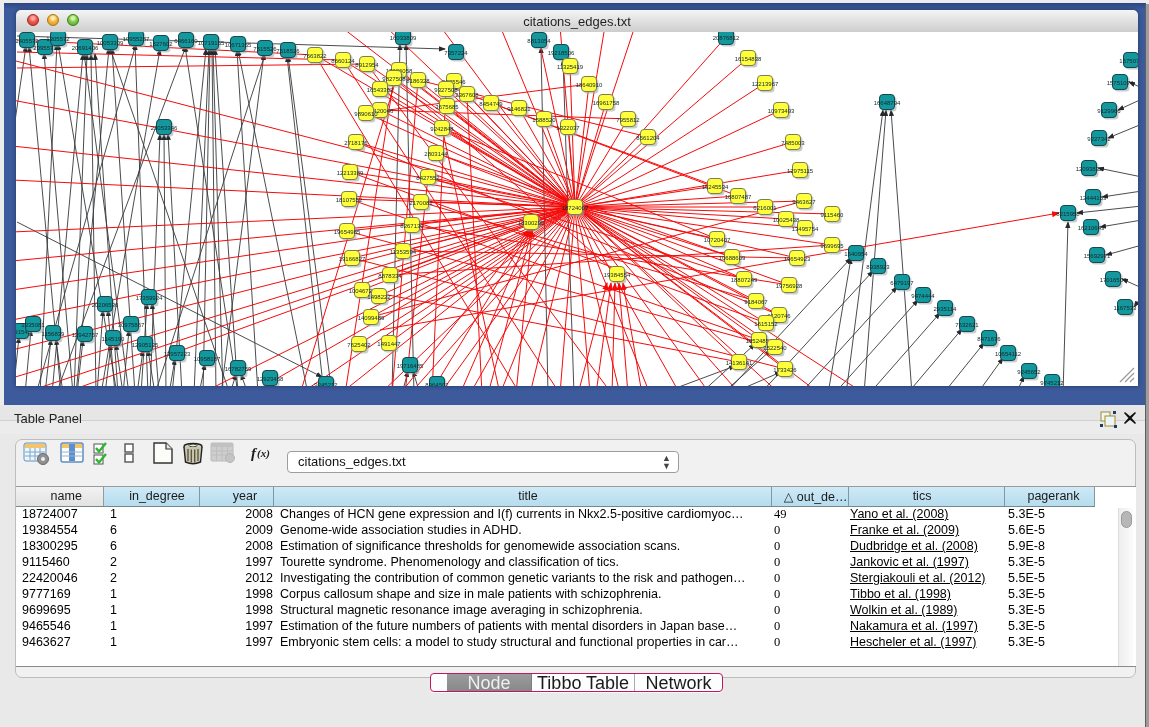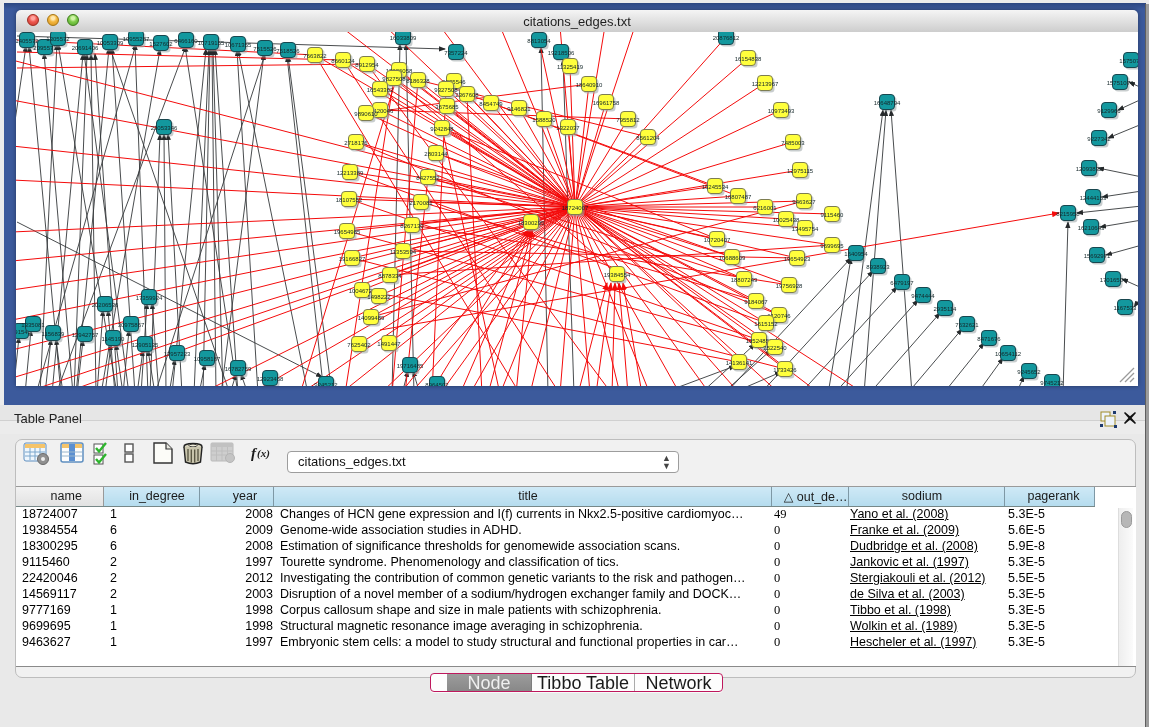--- a/index.html
+++ b/index.html
@@ -753,21 +753,21 @@
             <col style="width:156px">
             <col style="width:90px">
           </colgroup>
       <tbody>
             <tr>
               <th class="first" style="padding-left:14px">name</th>
               <th style="padding-left:12px">in_degree</th>
               <th style="padding-left:18px">year</th>
               <th style="padding-left:12px">title</th>
               <th style="text-align:right;padding-left:5px">△ out_de…</th>
-              <th style="padding-right:8px">sodium</th>
+              <th style="padding-right:8px">tics</th>
               <th style="padding-left:9px">pagerank</th>
             </tr>
       <tr>
               <td class="c1">18724007</td>
               <td class="c2">1</td>
               <td class="c3">2008</td>
               <td class="c4">Changes of HCN gene expression and I(f) currents in Nkx2.5-positive cardiomyoc…</td>
               <td class="c5">49</td>
               <td class="c6">Yano et al. (2008)</td>
               <td class="c7">5.3E-5</td>
@@ -802,44 +802,44 @@
 <tr>
               <td class="c1">22420046</td>
               <td class="c2">2</td>
               <td class="c3">2012</td>
               <td class="c4">Investigating the contribution of common genetic variants to the risk and pathogen…</td>
               <td class="c5">0</td>
               <td class="c6">Stergiakouli et al. (2012)</td>
               <td class="c7">5.5E-5</td>
             </tr>
 <tr>
-              <td class="c1">14569117</td>
-              <td class="c2">2</td>
-              <td class="c3">2003</td>
-              <td class="c4">Disruption of a novel member of a sodium/hydrogen exchanger family and DOCK…</td>
-              <td class="c5">0</td>
-              <td class="c6">de Silva et al. (2003)</td>
-              <td class="c7">5.3E-5</td>
-            </tr>
-<tr>
               <td class="c1">9777169</td>
               <td class="c2">1</td>
               <td class="c3">1998</td>
               <td class="c4">Corpus callosum shape and size in male patients with schizophrenia.</td>
               <td class="c5">0</td>
               <td class="c6">Tibbo et al. (1998)</td>
               <td class="c7">5.3E-5</td>
             </tr>
 <tr>
               <td class="c1">9699695</td>
               <td class="c2">1</td>
               <td class="c3">1998</td>
               <td class="c4">Structural magnetic resonance image averaging in schizophrenia.</td>
               <td class="c5">0</td>
               <td class="c6">Wolkin et al. (1989)</td>
+              <td class="c7">5.3E-5</td>
+            </tr>
+<tr>
+              <td class="c1">9465546</td>
+              <td class="c2">1</td>
+              <td class="c3">1997</td>
+              <td class="c4">Estimation of the future numbers of patients with mental disorders in Japan base…</td>
+              <td class="c5">0</td>
+              <td class="c6">Nakamura et al. (1997)</td>
               <td class="c7">5.3E-5</td>
             </tr>
 <tr>
               <td class="c1">9463627</td>
               <td class="c2">1</td>
               <td class="c3">1997</td>
               <td class="c4">Embryonic stem cells: a model to study structural and functional properties in car…</td>
               <td class="c5">0</td>
               <td class="c6">Hescheler et al. (1997)</td>
               <td class="c7">5.3E-5</td>

